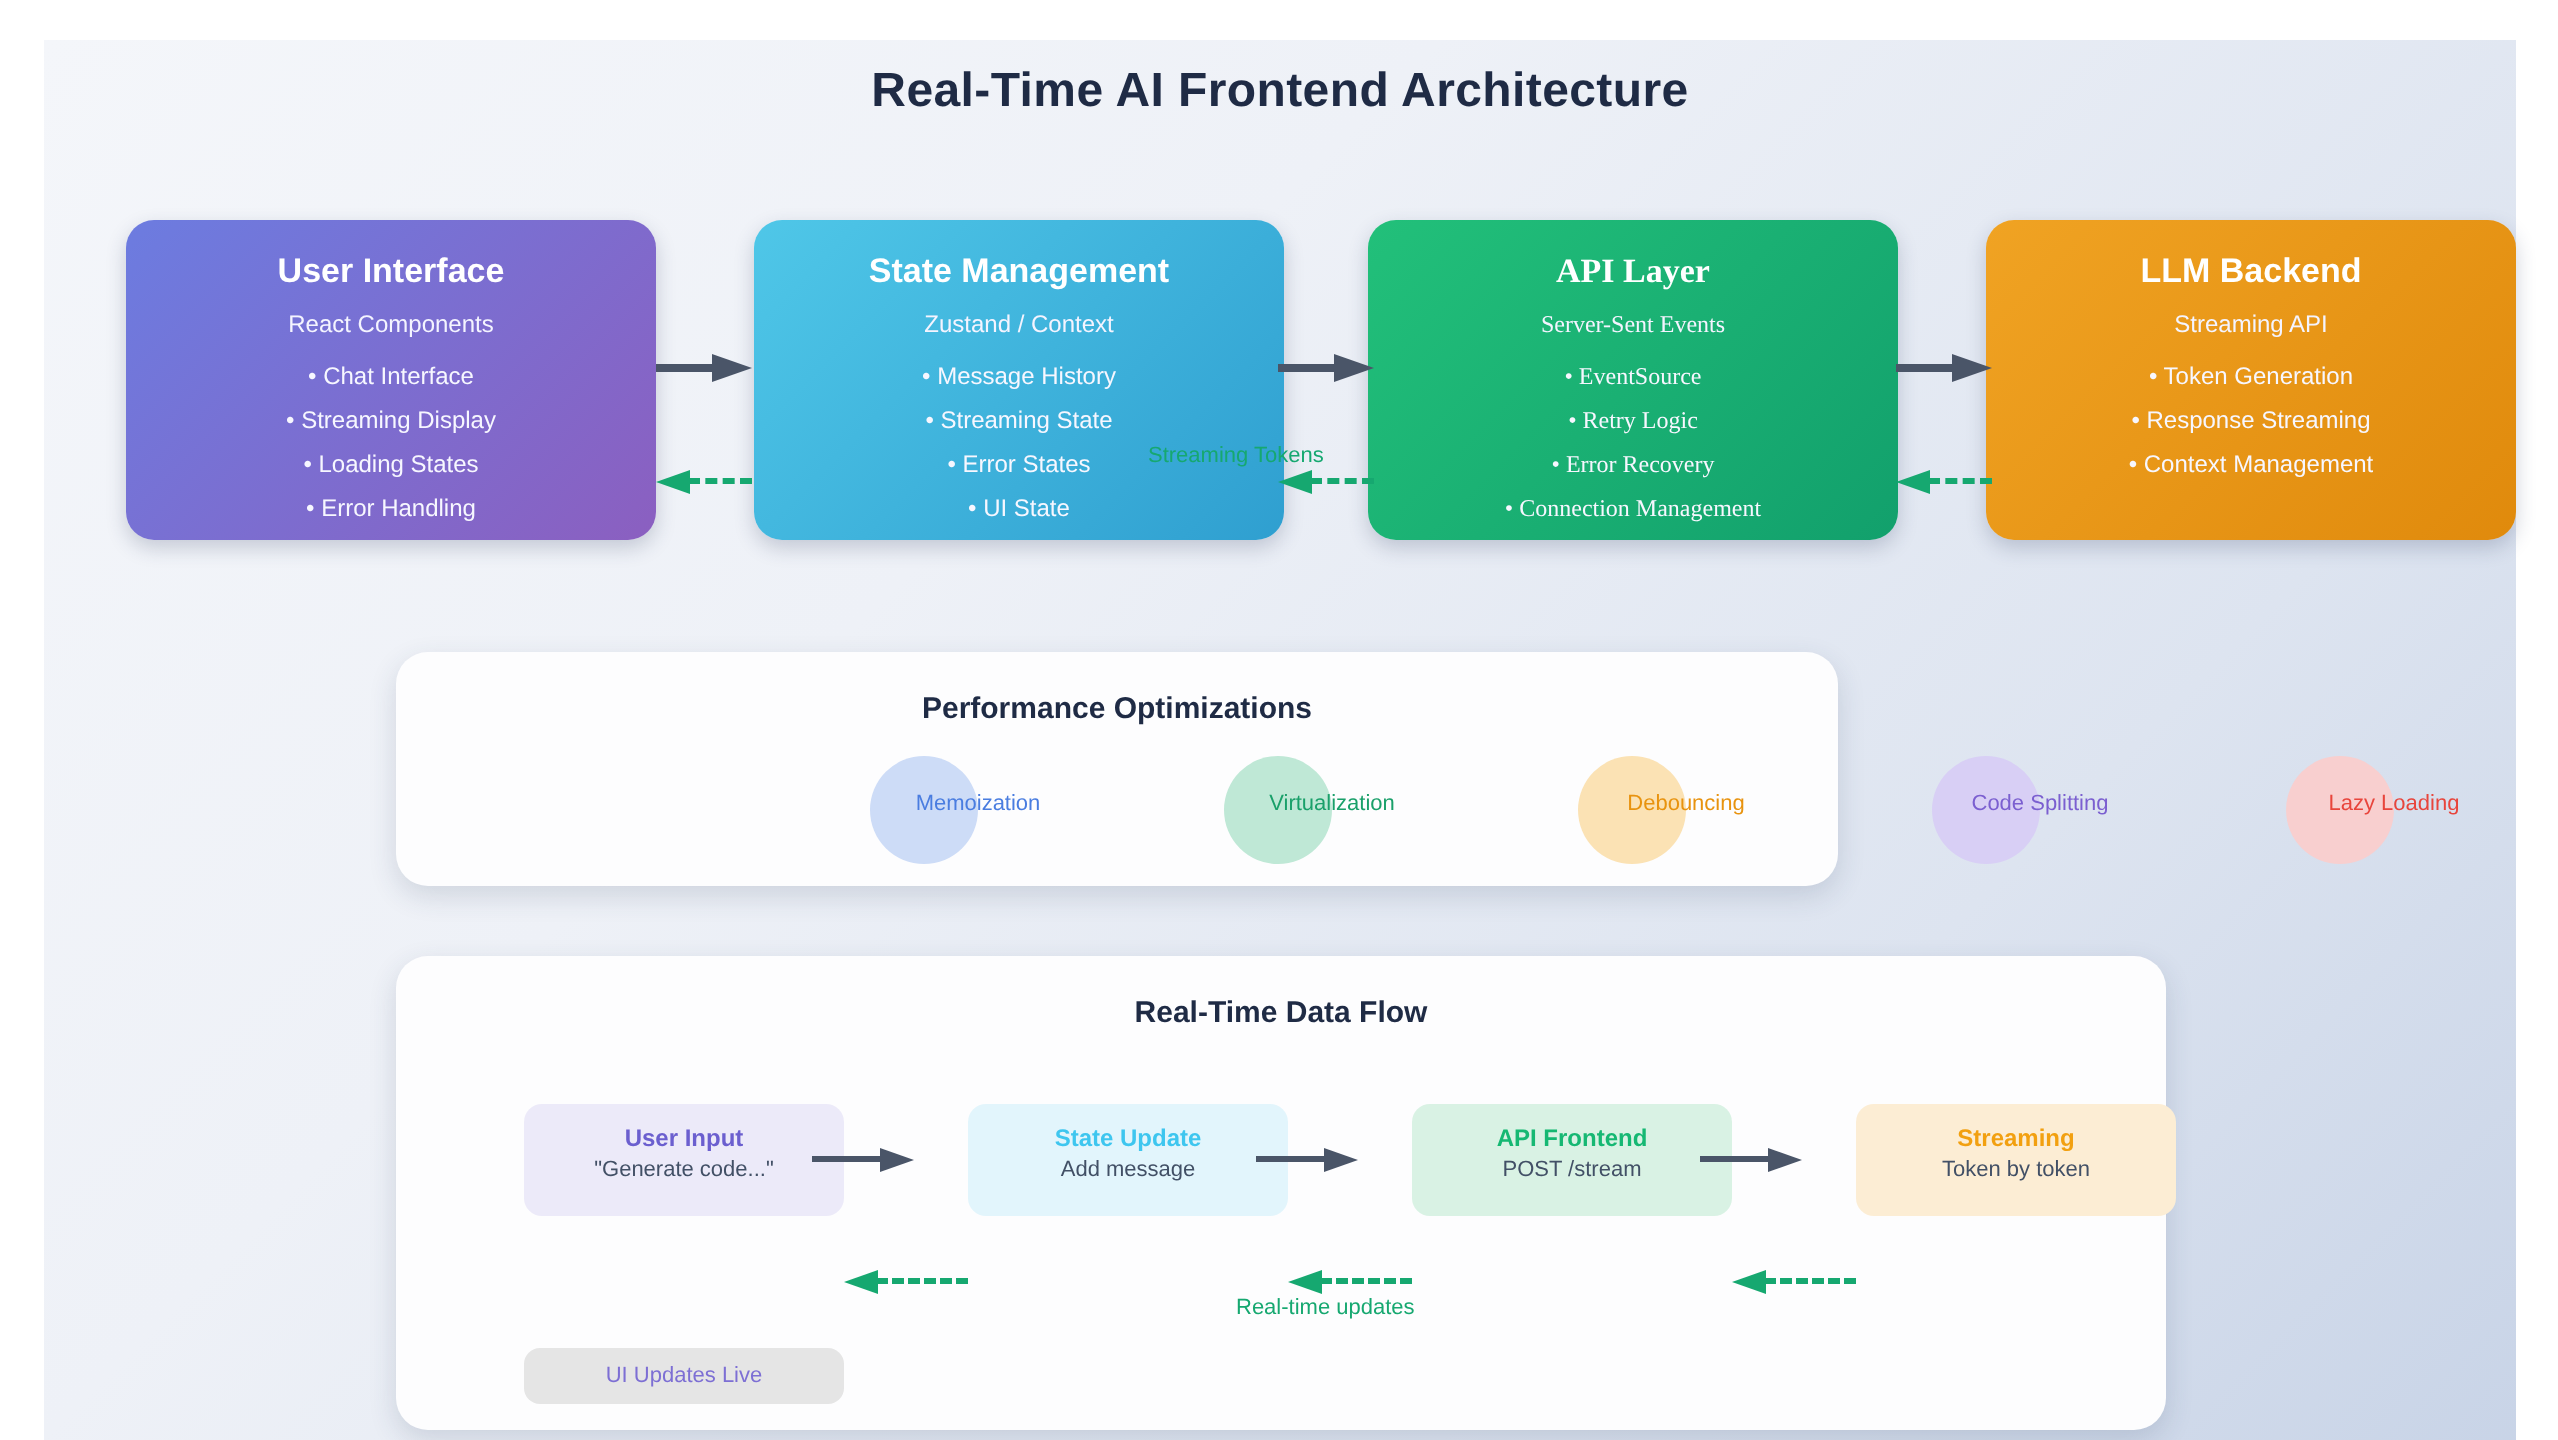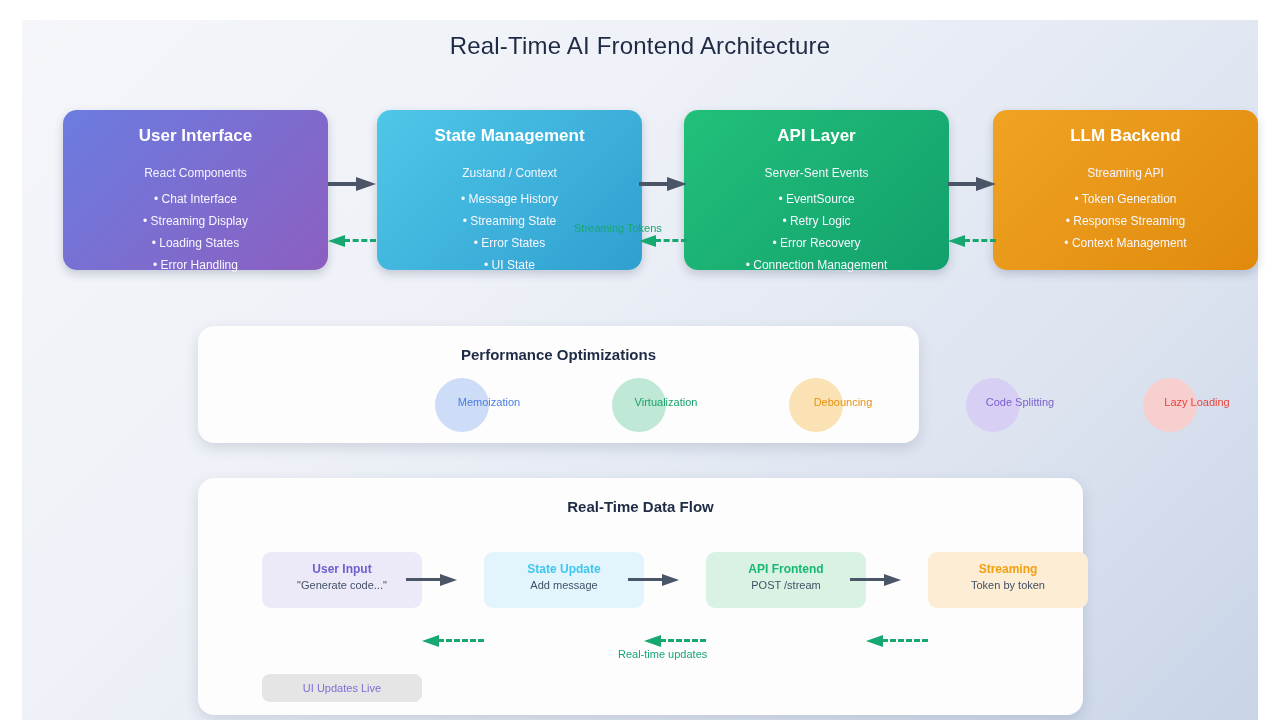--- a/index.html
+++ b/index.html
@@ -24,21 +24,21 @@
   }
 
   
   #page-title {
     position: absolute;
     left: 0;
     top: 12px;
     width: 1236px;
     text-align: center;
     font-size: 24px;
-    font-weight: normal;
+    font-weight: bold;
     color: #1f2b45;
     letter-spacing: 0.2px;
   }
 
   
   .arch-box {
     position: absolute;
     top: 90px;
     width: 265px;
     height: 160px;
@@ -46,37 +46,37 @@
     box-shadow: 0 4px 10px rgba(40,55,90,0.22);
     color: #ffffff;
     text-align: center;
     box-sizing: border-box;
     padding-top: 16px;
   }
   .arch-title {
     font-size: 17px;
     font-weight: bold;
     line-height: 20px;
-    margin-bottom: 20px;
+    margin-bottom: 9px;
   }
   .arch-subtitle {
     font-size: 12px;
     line-height: 15px;
     margin-bottom: 7px;
     color: #f4f4ff;
   }
   .arch-item {
     font-size: 12px;
     line-height: 22px;
     color: #f7f7ff;
   }
 
   #box-ui    { left: 41px;  background: linear-gradient(135deg, #6c7ce0 0%, #8b5fc0 100%); }
   #box-state { left: 355px; background: linear-gradient(135deg, #4fc7e8 0%, #2f9fd0 100%); }
-  #box-api   { left: 662px; background: linear-gradient(135deg, #22c07a 0%, #12a06c 100%); }
+  #box-api   { left: 662px; background: linear-gradient(135deg, #22c07a 0%, #12a06c 100%); font-family: Liberation Serif, serif; }
   #box-llm   { left: 971px; background: linear-gradient(135deg, #f0a323 0%, #e08a0c 100%); }
 
   
   .fwd-arrow {
     position: absolute;
     top: 157px;
     width: 48px;
     height: 14px;
   }
   .fwd-arrow .shaft {

